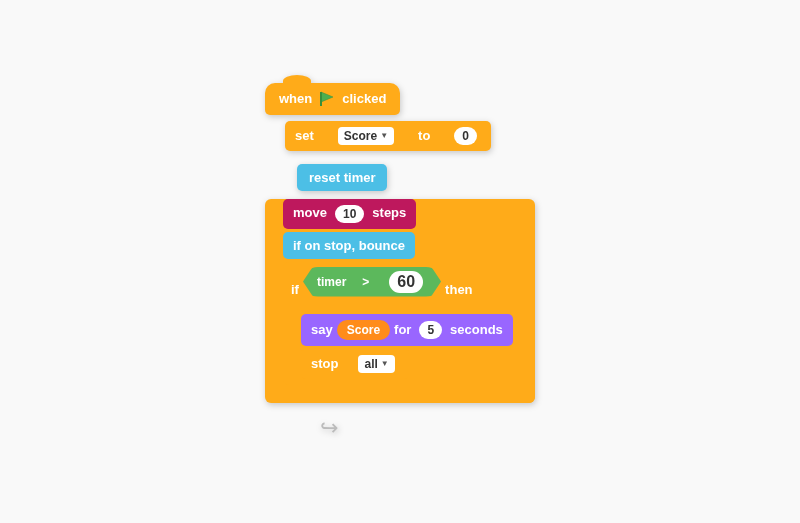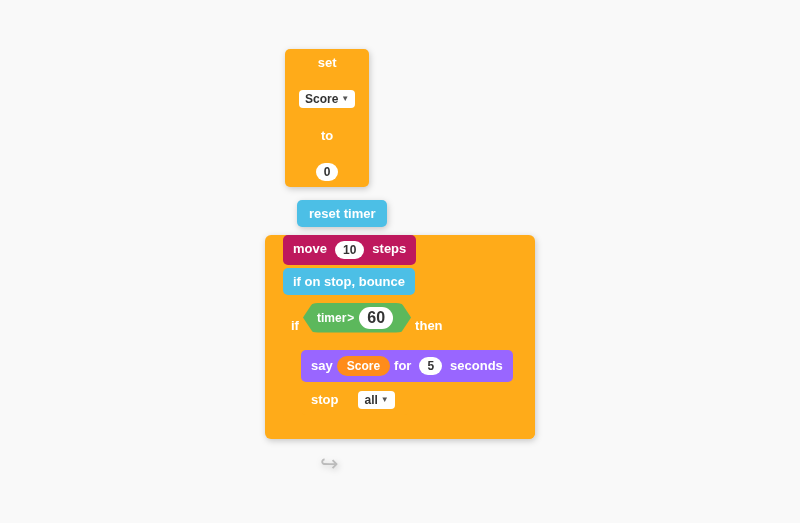--- a/index.html
+++ b/index.html
@@ -64,23 +64,36 @@
     
     .shadow {
       filter: drop-shadow(1px 2px 3px rgba(0,0,0,0.2));
     }
   </style>
 </head>
 <body>
 
 <div class="blocks-wrapper shadow">
 
+  <div class="block-row">
+    <div style="background:#ffab19; border-radius:10px 10px 5px 5px; padding:7px 14px; font-size:13px; font-weight:700; color:white; display:flex; align-items:center; gap:6px; position:relative;">
+      <span>when</span>
+
+      <svg width="18" height="18" viewBox="0 0 18 18">
+        <polygon points="3,2 15,7 3,12" fill="#4caf50" stroke="#388e3c" stroke-width="0.5"></polygon>
+        <line x1="3" y1="2" x2="3" y2="16" stroke="#388e3c" stroke-width="2"></line>
+      </svg>
+      <span>clicked</span>
+
+      <div style="position:absolute; top:-8px; left:18px; width:28px; height:12px; background:#ffab19; border-radius:50% 50% 0 0;"></div>
+    </div>
+  </div>
 
   <div class="block-row indent-1" style="margin-top:2px;">
-    <div style="background:#ffab19; border-radius:5px; padding:6px 10px; font-size:13px; font-weight:700; color:white; display:flex; align-items:center; gap:20px;flex-direction:column;">
+    <div style="background:#ffab19; border-radius:5px; padding:6px 10px; font-size:13px; font-weight:700; color:white; display:flex; align-items:center; gap:20px;">
       <span>set</span>
       <span class="input-dropdown">
         <span>Score</span>
         <span class="dropdown-arrow">▼</span>
       </span>
       <span>to</span>
       <span class="input-oval">0</span>
     </div>
   </div>
 
@@ -107,21 +120,21 @@
         <div style="background:#4cbfe6; border-radius:5px; padding:6px 10px; font-size:13px; font-weight:700; color:white; display:inline-flex; align-items:center;">
           <span>if on stop, bounce</span>
         </div>
       </div>
 
       <div style="background:#ffab19; border-radius:6px; padding-bottom:6px; min-width:230px;">
 
         <div style="padding:5px 8px; font-size:13px; font-weight:700; color:white; display:flex; align-items:flex-end; gap:4px;">
           <span>if</span>
 
-          <div style="display:inline-flex; align-items:center; background:#5cb85c; padding:4px 14px; border-radius:20px; font-size:12px; font-weight:700; color:white; gap:1px; clip-path: polygon(10px 0%, calc(100% - 10px) 0%, 100% 50%, calc(100% - 10px) 100%, 10px 100%, 0% 50%);">
+          <div style="display:inline-flex; align-items:center; background:#5cb85c; padding:4px 14px; border-radius:20px; font-size:12px; font-weight:700; color:white; gap:16px; clip-path: polygon(10px 0%, calc(100% - 10px) 0%, 100% 50%, calc(100% - 10px) 100%, 10px 100%, 0% 50%);">
             <span>timer</span>
             <span>&gt;</span>
             <span class="input-oval" style="font-size:16px;">60</span>
           </div>
           <span>then</span>
         </div>
 
         <div style="margin-left:18px; display:flex; flex-direction:column; gap:3px;">
 
           <div>

